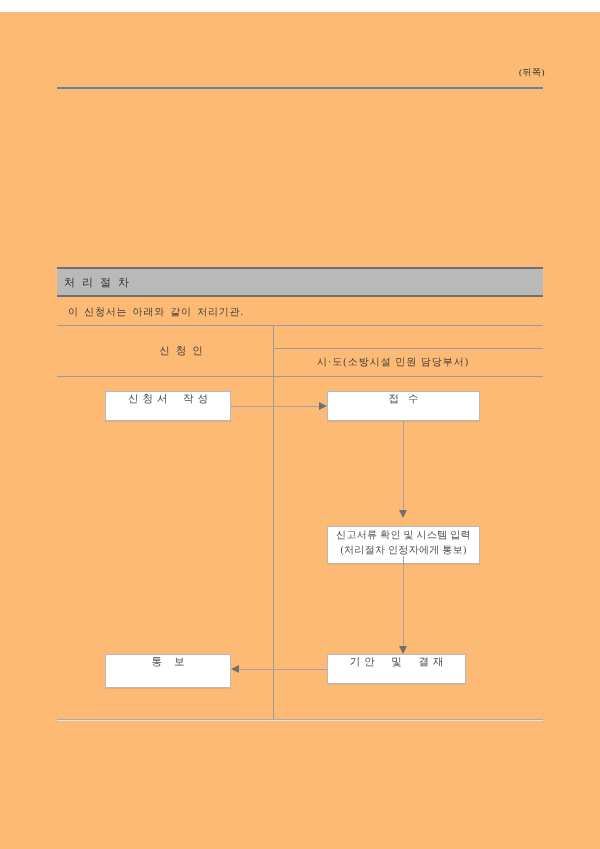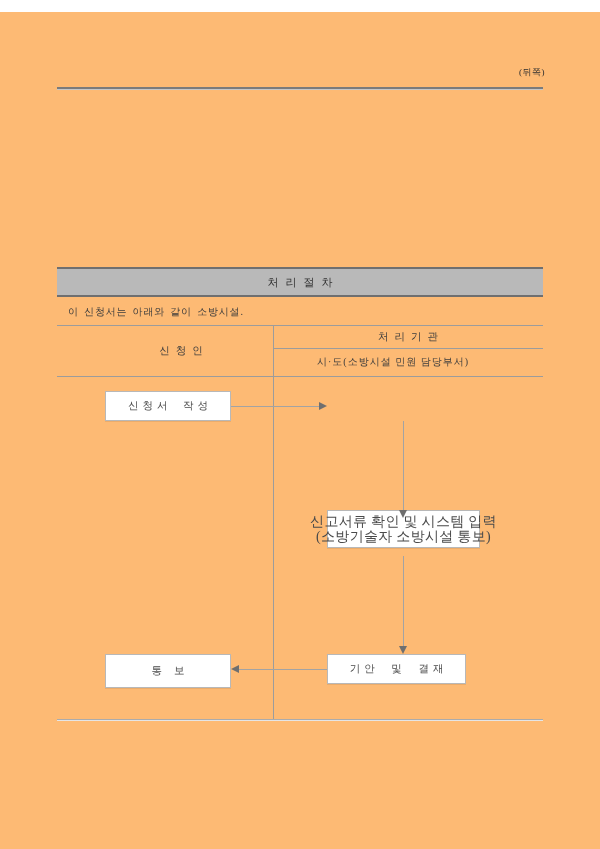--- a/index.html
+++ b/index.html
@@ -8,47 +8,47 @@
 
   .corner-note{position:absolute;top:54px;right:55px;font-size:9px;color:#2e2e2e;letter-spacing:0.5px;}
 
   .top-rule{position:absolute;left:57px;top:75px;width:486px;height:0;
             border-top:2px solid #7b7b7b;border-bottom:1px solid #c6c6c6;}
 
   .title-bar{position:absolute;left:57px;top:255px;width:486px;height:30px;box-sizing:border-box;
              background:var(--bar-fill,#b9b9b9);
              border-top:2px solid var(--bar-border,#6f6f6f);
              border-bottom:2px solid var(--bar-border,#6f6f6f);
-             display:flex;align-items:center;justify-content:center;}
+             display:flex;align-items:center;justify-content:flex-start;}
   .title-bar span{font-size:11px;color:#333333;letter-spacing:7px;padding-left:7px;}
 
   .intro{position:absolute;left:68px;top:293px;font-size:10px;letter-spacing:0.8px;word-spacing:2px;color:#3c3c3c;}
 
   .flow-table{position:absolute;left:57px;top:313px;width:486px;height:395px;box-sizing:border-box;
               border-top:1px solid var(--table-line,#9c9c9c);
               border-bottom:1px solid #ababab;box-shadow:0 1px 0 #e5e5e5;}
   .col-divider{position:absolute;left:216px;top:0;width:1px;height:100%;background:var(--table-line,#9c9c9c);}
   .hline{position:absolute;height:1px;background:var(--table-line,#9c9c9c);}
   .h1{left:216px;top:22px;width:270px;}
   .h2{left:0;top:50px;width:486px;}
 
   .cell{position:absolute;display:flex;align-items:center;justify-content:center;font-size:10.5px;color:#3c3c3c;}
   .hdr-applicant{left:16px;top:0;width:216px;height:50px;letter-spacing:6px;padding-left:6px;box-sizing:border-box;}
   .hdr-agency{left:216px;top:0;width:270px;height:22px;letter-spacing:6px;padding-left:6px;box-sizing:border-box;}
   .hdr-agency-sub{left:201px;top:22px;width:270px;height:28px;font-size:10px;letter-spacing:1px;}
 
   .box{position:absolute;box-sizing:border-box;background:#ffffff;
        border:1px solid var(--box-border,#b8b8b8);box-shadow:0 1px 0 rgba(0,0,0,0.07);
-       display:flex;flex-direction:column;align-items:center;justify-content:center;
+       display:flex;flex-direction:column;align-items:center;
        font-size:10.5px;color:#4a4a4a;}
   .box-a{left:48px;top:65px;width:126px;height:30px;}
   .box-a span{letter-spacing:4px;word-spacing:5px;padding-left:4px;}
   .box-b{left:270px;top:65px;width:153px;height:30px;}
   .box-b span{letter-spacing:9px;padding-left:9px;}
-  .box-c{left:270px;top:184px;width:153px;height:38px;font-size:14px;line-height:15px;}
+  .box-c{left:270px;top:200px;width:153px;height:38px;font-size:10px;line-height:15px;}
   .box-c span{letter-spacing:0.3px;white-space:nowrap;}
   .box-d{left:270px;top:328px;width:139px;height:30px;}
   .box-d span{letter-spacing:4px;word-spacing:6px;padding-left:4px;}
   .box-e{left:48px;top:328px;width:126px;height:34px;}
   .box-e span{letter-spacing:12px;padding-left:12px;}
 
   .aline{position:absolute;background:var(--arrow-line,#a3a3a3);}
   .a-ab{left:174px;top:80px;width:88px;height:1px;}
   .a-bc{left:346px;top:95px;width:1px;height:89px;}
   .a-cd{left:346px;top:230px;width:1px;height:90px;}
@@ -65,38 +65,40 @@
 <div class="page">
 
   <div class="corner-note">(뒤쪽)</div>
 
   <div class="top-rule"></div>
 
   <div class="title-bar">
     <span>처리절차</span>
   </div>
 
-  <div class="intro">이 신청서는 아래와 같이 소방시설.</div>
+  <div class="intro">이 신청서는 아래와 같이 처리기관.</div>
 
   <div class="flow-table">
 
     <div class="col-divider"></div>
     <div class="hline h1"></div>
     <div class="hline h2"></div>
 
     <div class="cell hdr-applicant">신청인</div>
-    <div class="cell hdr-agency">처리기관</div>
     <div class="cell hdr-agency-sub">시·도(소방시설 민원 담당부서)</div>
 
     <div class="box box-a">
       <span>신청서 작성</span>
     </div>
+    <div class="box box-b">
+      <span>접수</span>
+    </div>
     <div class="box box-c">
       <span>신고서류 확인 및 시스템 입력</span>
-      <span>(소방기술자 소방시설 통보)</span>
+      <span>(처리절차 인정자에게 통보)</span>
     </div>
     <div class="box box-d">
       <span>기안 및 결재</span>
     </div>
     <div class="box box-e">
       <span>통보</span>
     </div>
 
     <div class="aline a-ab"></div>
     <div class="ahead head-right"></div>

